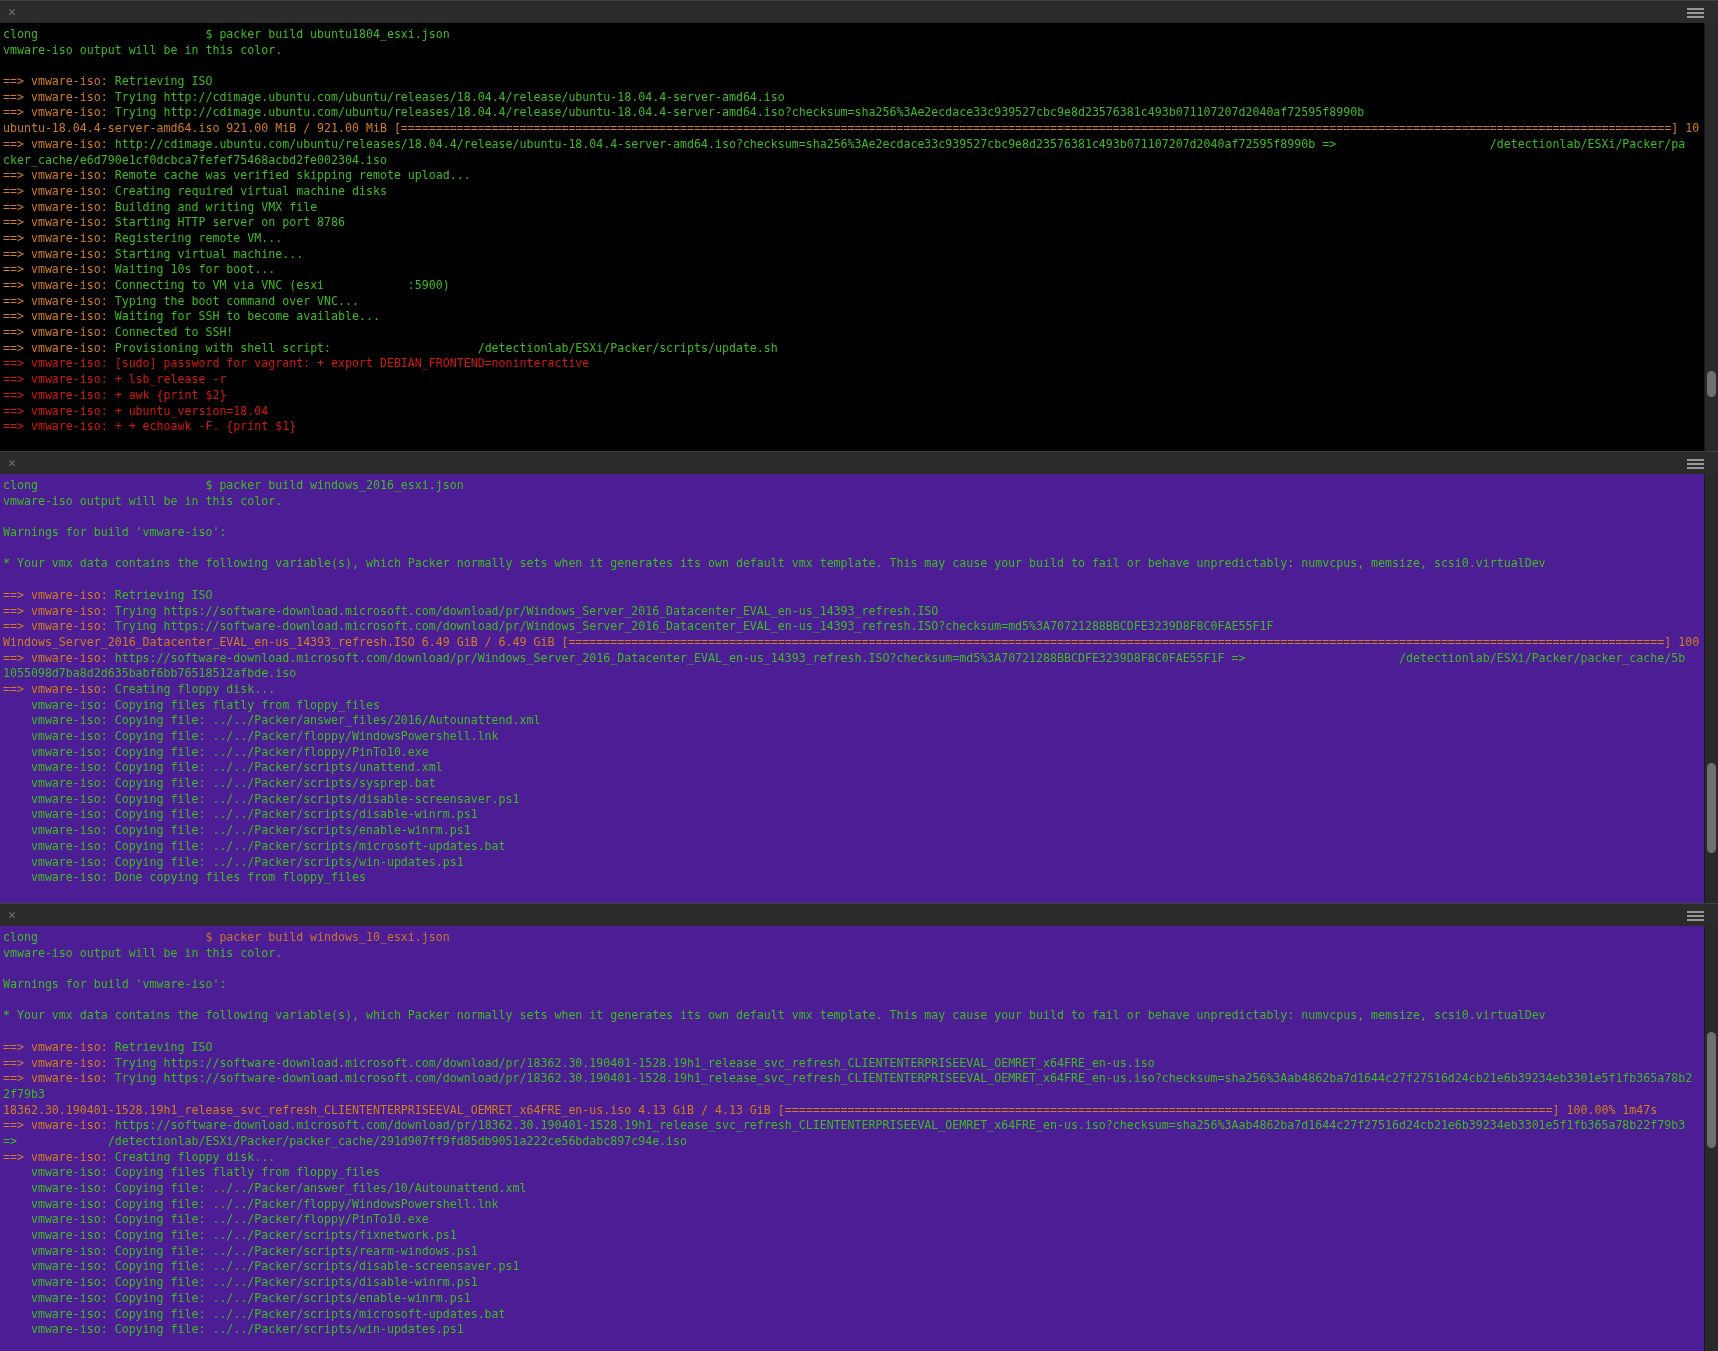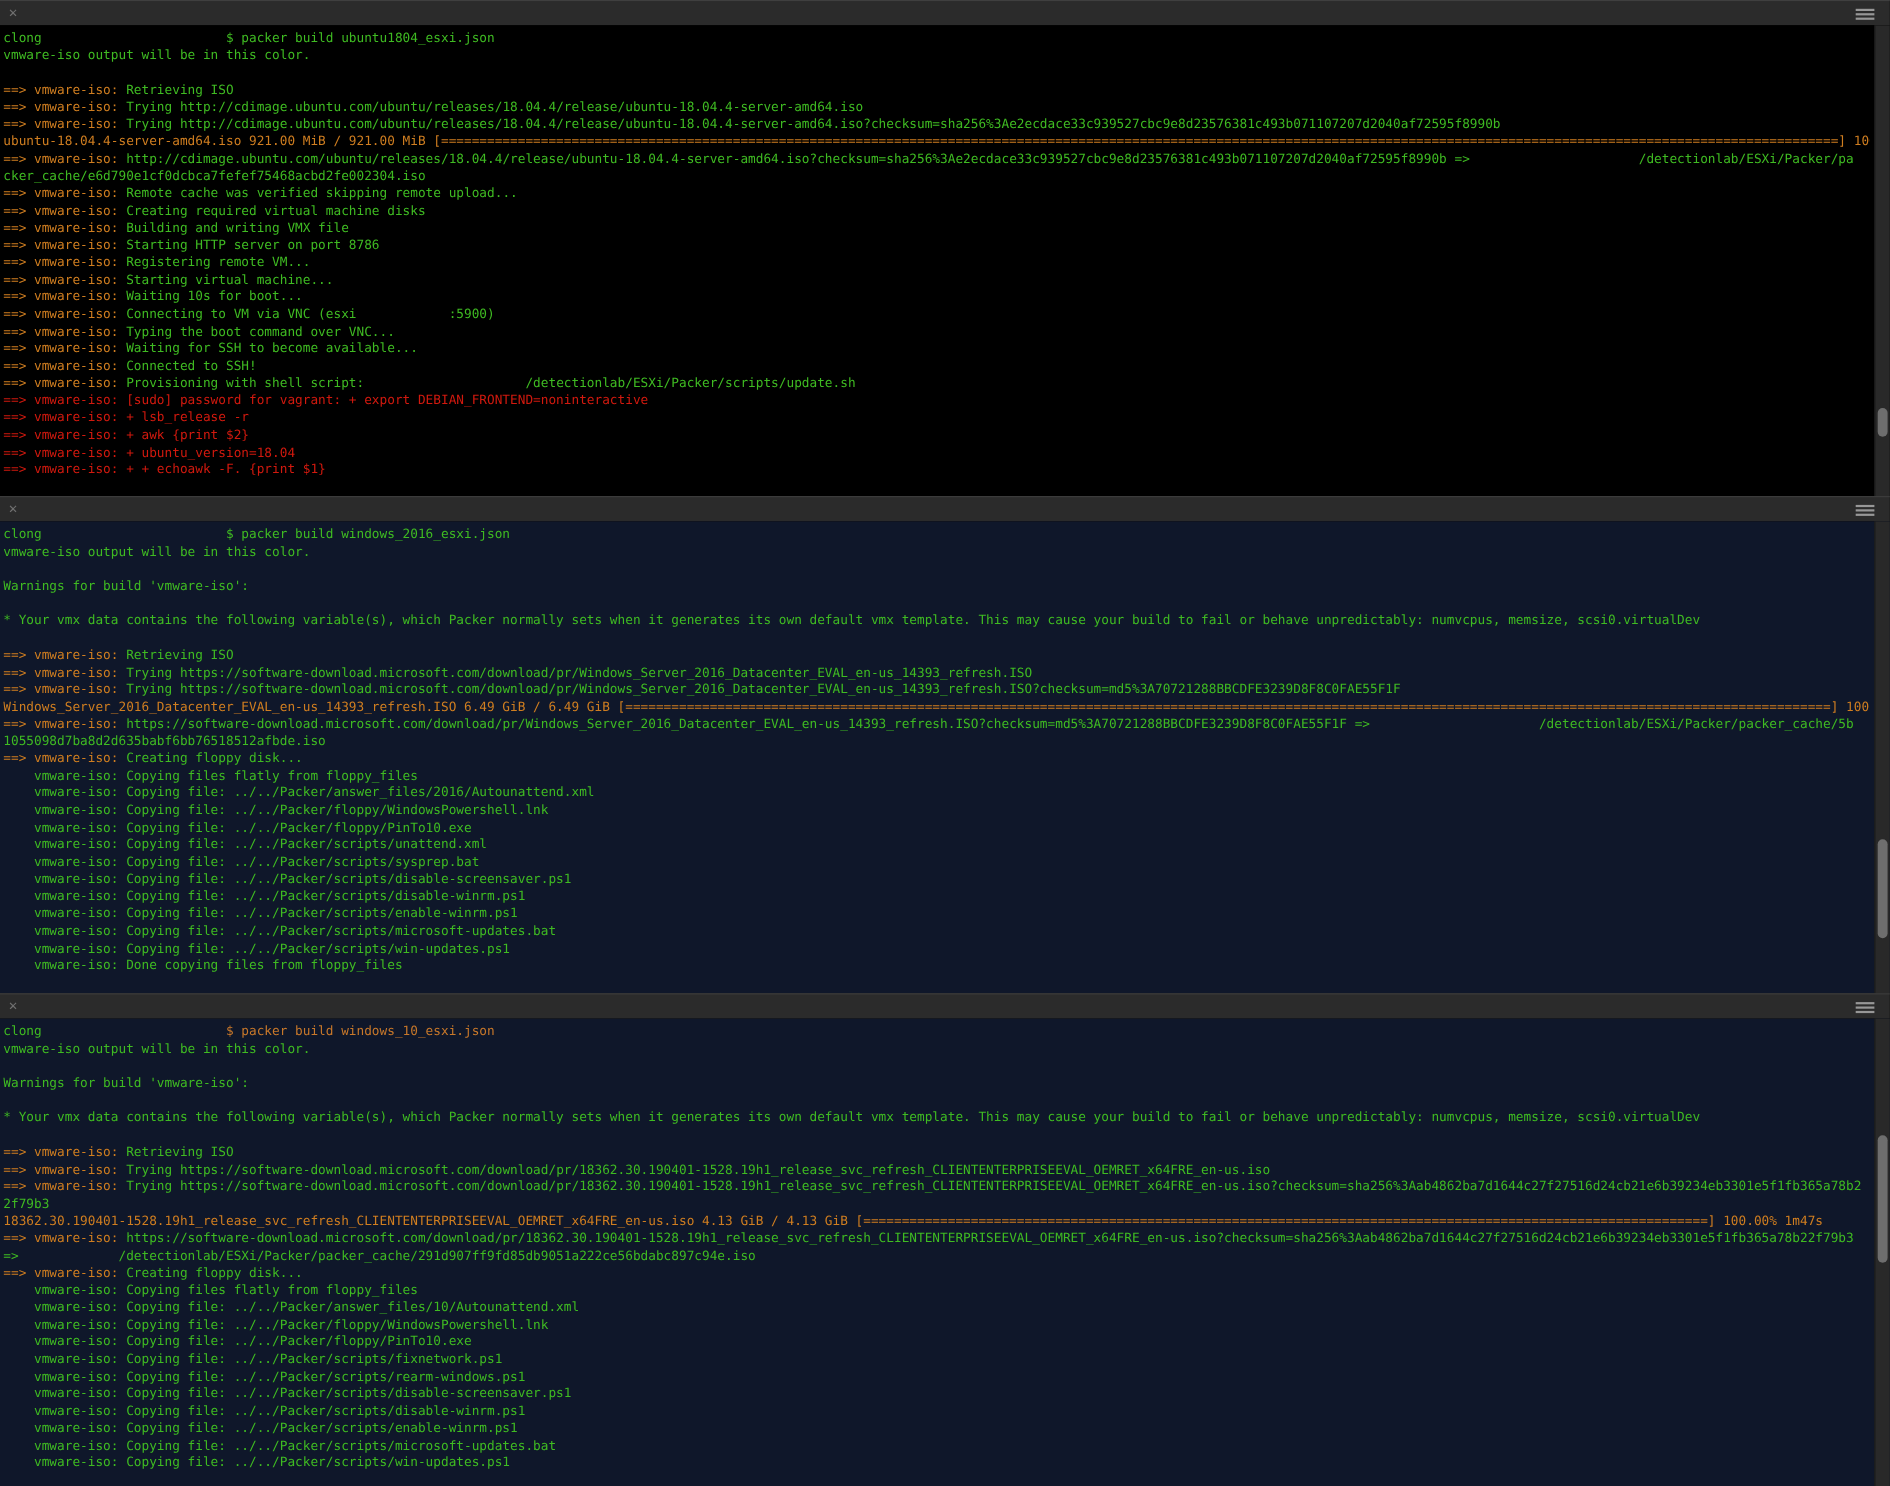--- a/index.html
+++ b/index.html
@@ -23,21 +23,21 @@
   .menu-btn { position:absolute; right:14px; top:7px; width:17px; }
   .menu-btn i { display:block; height:2px; background:#979797; margin-bottom:2px; }
 
   .pbody {
     position:absolute; top:23px; left:0; right:0; bottom:0;
     overflow:hidden; box-sizing:border-box;
     padding:4px 18px 0 3px;
     white-space:pre; font-size:11.6px; line-height:15.7px;
   }
   #pane-0 .pbody { background:#000000; }
-  #pane-1 .pbody, #pane-2 .pbody { background:#0f172a; }
+  #pane-1 .pbody, #pane-2 .pbody { background:#4c1d95; }
 
   .tline { height:15.7px; overflow:hidden; }
 
   .sb {
     position:absolute; top:23px; right:0; bottom:0; width:14px;
     background:#292929; border-left:1px solid #1a1a1a; box-sizing:border-box;
   }
   .sb-thumb {
     position:absolute; left:2px; width:9px;
     background:#6e6e6e; border-radius:5px;

